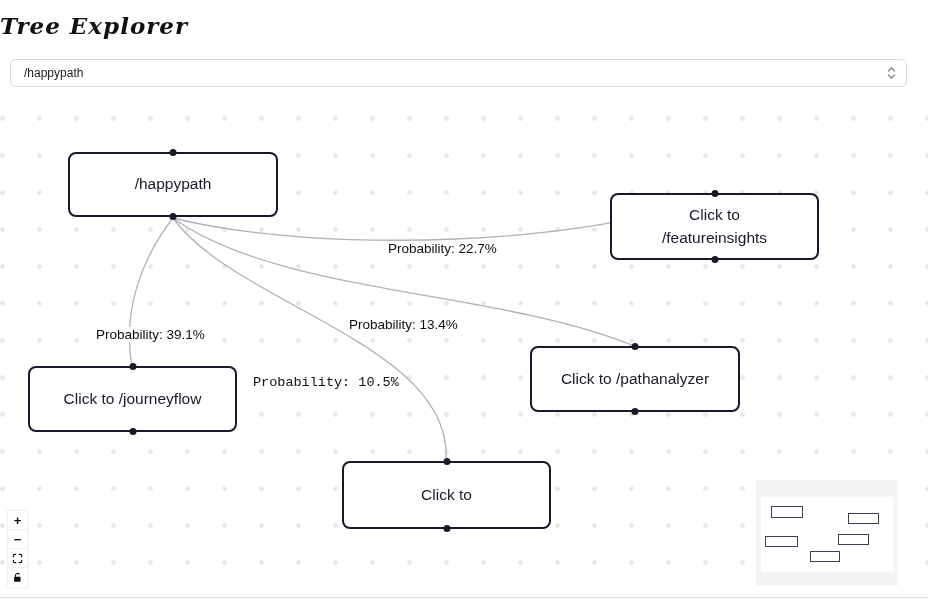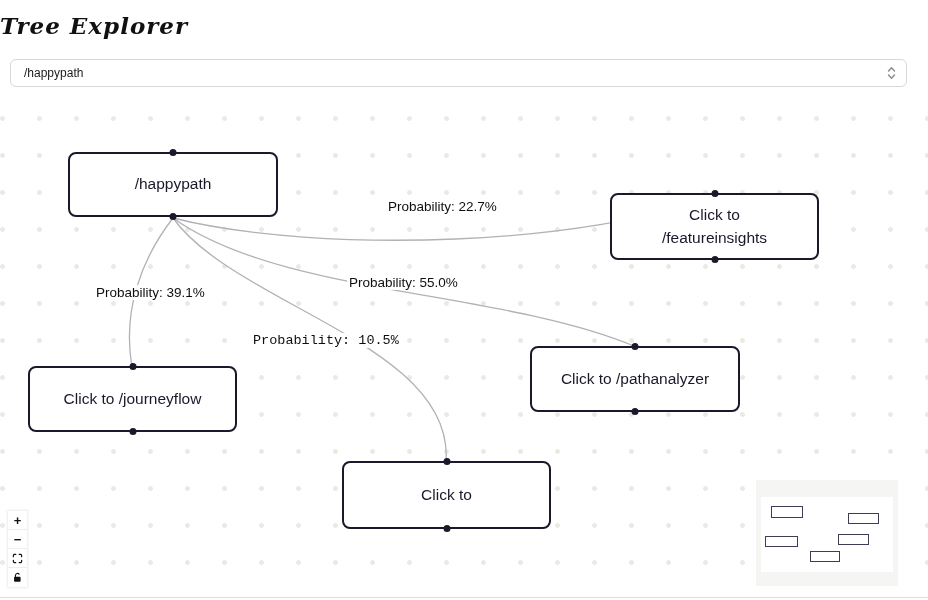--- a/index.html
+++ b/index.html
@@ -43,21 +43,21 @@
   }
   .handle {
     position:absolute; left:50%; transform:translateX(-50%);
     width:7px; height:7px; background:#1a192b; border-radius:50%;
   }
   .handle.top    { top:-5px; }
   .handle.bottom { bottom:-5px; }
 
   .edge-label {
     position:absolute; font-size:13.5px; font-weight:500; color:#0f0f0f;
-    background:rgba(255,255,255,0.92); padding:0 2px; white-space:nowrap;
+    background:rgba(255,255,255,0.92); padding:0 2px; white-space:nowrap;margin-top:42px;
   }
 
   
   .n-happypath       { left:68px;  top:64px;  width:210px; height:65px; }
   .n-featureinsights { left:610px; top:105px; width:209px; height:67px; }
   .n-pathanalyzer    { left:530px; top:258px; width:210px; height:66px; }
   .n-journeyflow     { left:28px;  top:278px; width:209px; height:66px; }
   .n-conversations   { left:342px; top:373px; width:209px; height:68px; }
 
   
@@ -114,21 +114,21 @@
 <div class="canvas">
 
   <svg class="edges" viewBox="0 0 928 510">
     <path d="M173,130 C 320,167 600,157 713,106"></path>
     <path d="M173,130 C 280,207 500,202 634,258"></path>
     <path d="M173,130 C 142,170 122,222 132,279"></path>
     <path d="M173,130 C 235,217 455,257 446,374"></path>
   </svg>
 
   <div class="edge-label l-featureinsights">Probability: 22.7%</div>
-  <div class="edge-label l-pathanalyzer">Probability: 55.0%</div>
+  <div class="edge-label l-pathanalyzer">Probability: 13.4%</div>
   <div class="edge-label l-journeyflow">Probability: 39.1%</div>
   <div class="edge-label l-conversations">Probability: 10.5%</div>
 
   <div class="flow-node n-happypath">
     <span class="handle top"></span>
     <span>/happypath</span>
     <span class="handle bottom"></span>
   </div>
 
   <div class="flow-node n-featureinsights">

